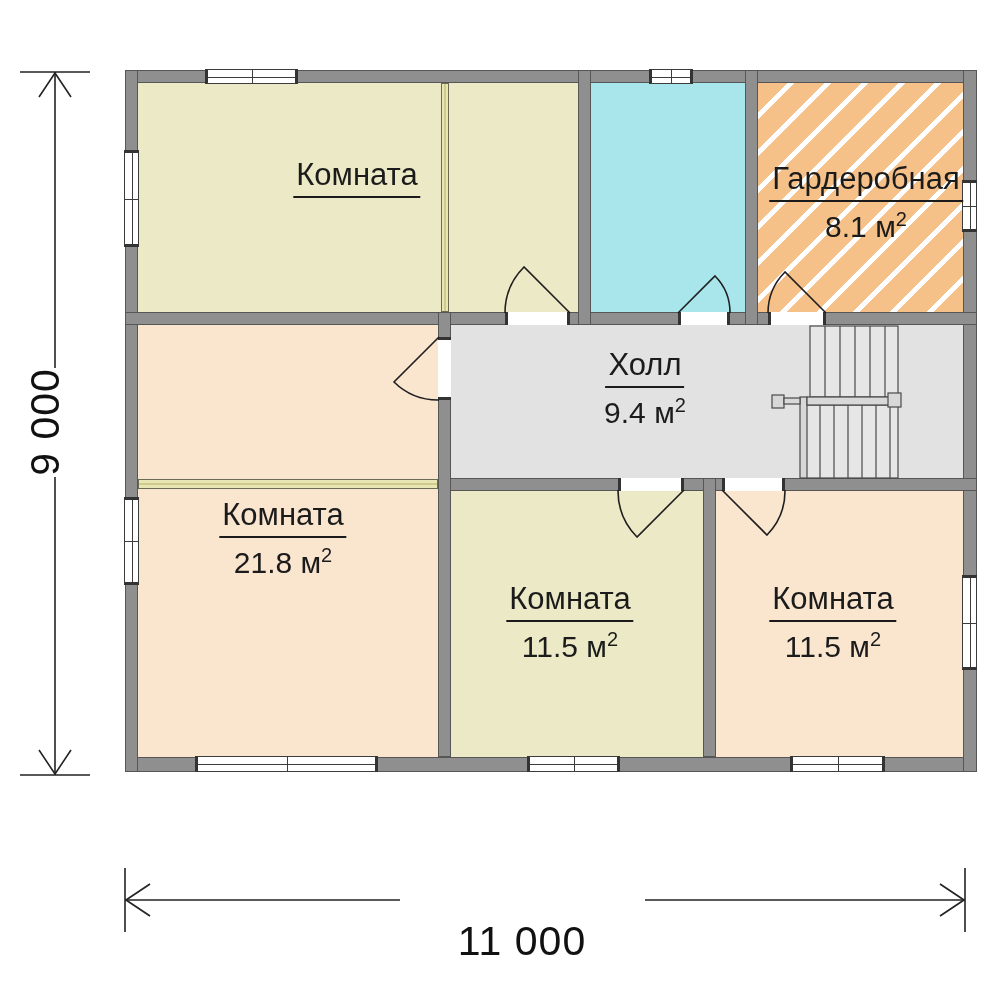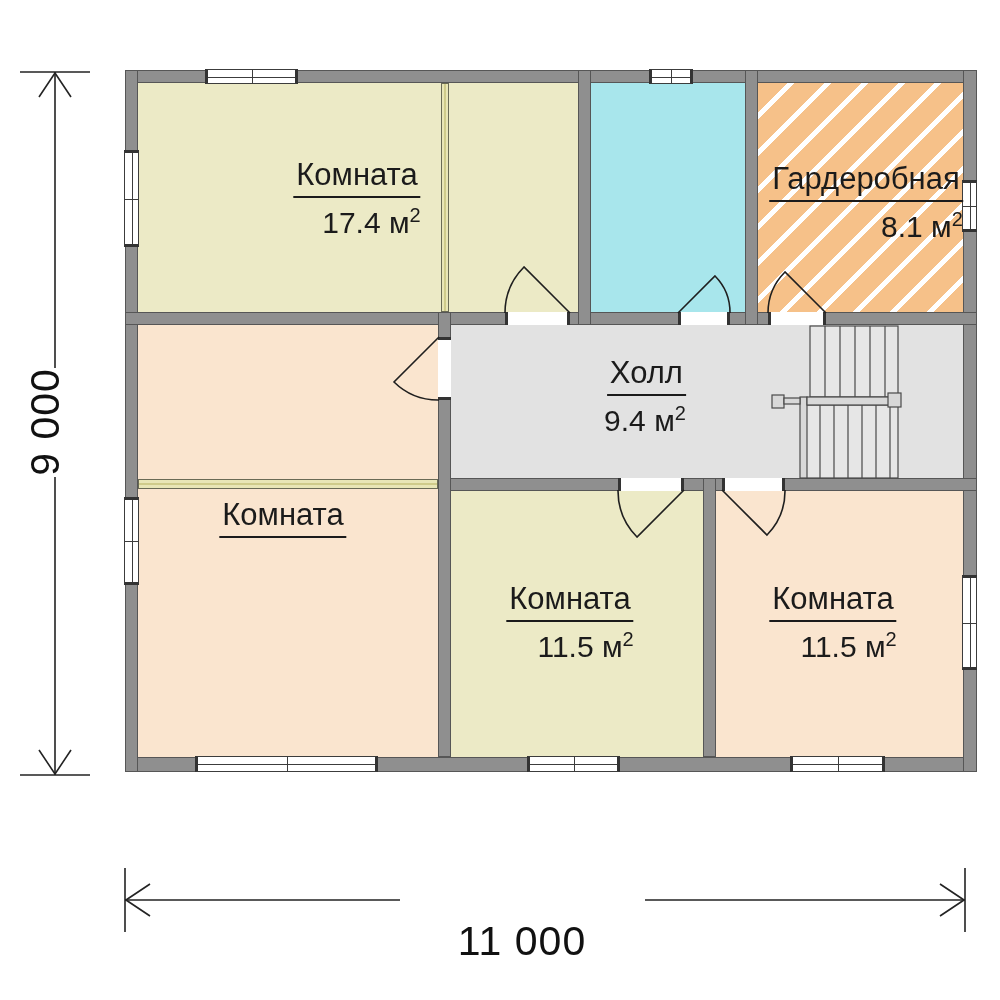--- a/index.html
+++ b/index.html
@@ -24,21 +24,21 @@
   .win-v::before{content:"";position:absolute;left:0;right:0;top:50%;height:1px;background:#3c3c3c;}
   .gap{position:absolute;background:#fff;box-sizing:border-box;}
   .gap-h{border-left:3px solid #333;border-right:3px solid #333;}
   .gap-v{border-top:3px solid #333;border-bottom:3px solid #333;}
   #overlay{position:absolute;left:0;top:0;width:1000px;height:1000px;pointer-events:none;}
   .arc{stroke:#1f1f1f;stroke-width:1.6;fill:none;}
   .flight{fill:#e6e6e6;stroke:#4a4a4a;stroke-width:1.2;}
   .tread{stroke:#4a4a4a;stroke-width:1.2;fill:none;}
   .rail{fill:#d8d8d8;stroke:#4a4a4a;stroke-width:1.2;}
   .dim{stroke:#232323;stroke-width:1.6;fill:none;}
-  .room-label{position:absolute;transform:translateX(-50%);text-align:right;white-space:nowrap;}
+  .room-label{position:absolute;transform:translateX(-50%);text-align:center;white-space:nowrap;}
   .room-name{display:inline-block;font-size:31px;line-height:1.1;border-bottom:2px solid currentColor;padding:0 3px 4px;}
   .room-area{font-size:30px;line-height:1.2;margin-top:5px;}
   .room-area sup{font-size:20px;}
   .dim-label{position:absolute;font-size:41px;letter-spacing:1px;white-space:nowrap;color:#111;}
   #dim-label-left{left:45px;top:422px;transform:translate(-50%,-50%) rotate(-90deg);}
   #dim-label-bottom{left:522px;top:901px;transform:translate(-50%,-50%);margin-top:40px;}
 </style>
 </head>
 <body>
 
@@ -109,32 +109,32 @@
       <path d="M20,72 H90 M55,73 L39,97 M55,73 L71,97"></path>
       <path d="M20,775 H90 M55,774 L39,750 M55,774 L71,750"></path>
       <path d="M125,900 H400 M645,900 H965"></path>
       <path d="M125,868 V932 M126,900 L150,884 M126,900 L150,916"></path>
       <path d="M965,868 V932 M964,900 L940,884 M964,900 L940,916"></path>
     </g>
   </svg>
 
   <div class="room-label" style="left:357px;top:158px;">
     <div class="room-name">Комната</div>
-    <div class="room-area"><span>17.4 м</span><sup>2</sup></div>
   </div>
   <div class="room-label" style="left:866px;top:162px;">
     <div class="room-name">Гардеробная</div>
     <div class="room-area"><span>8.1 м</span><sup>2</sup></div>
   </div>
-  <div class="room-label" style="left:645px;top:356px;">
+  <div class="room-label" style="left:645px;top:348px;">
     <div class="room-name">Холл</div>
     <div class="room-area"><span>9.4 м</span><sup>2</sup></div>
   </div>
   <div class="room-label" style="left:283px;top:498px;">
     <div class="room-name">Комната</div>
+    <div class="room-area"><span>21.8 м</span><sup>2</sup></div>
   </div>
   <div class="room-label" style="left:570px;top:582px;">
     <div class="room-name">Комната</div>
     <div class="room-area"><span>11.5 м</span><sup>2</sup></div>
   </div>
   <div class="room-label" style="left:833px;top:582px;">
     <div class="room-name">Комната</div>
     <div class="room-area"><span>11.5 м</span><sup>2</sup></div>
   </div>
 

